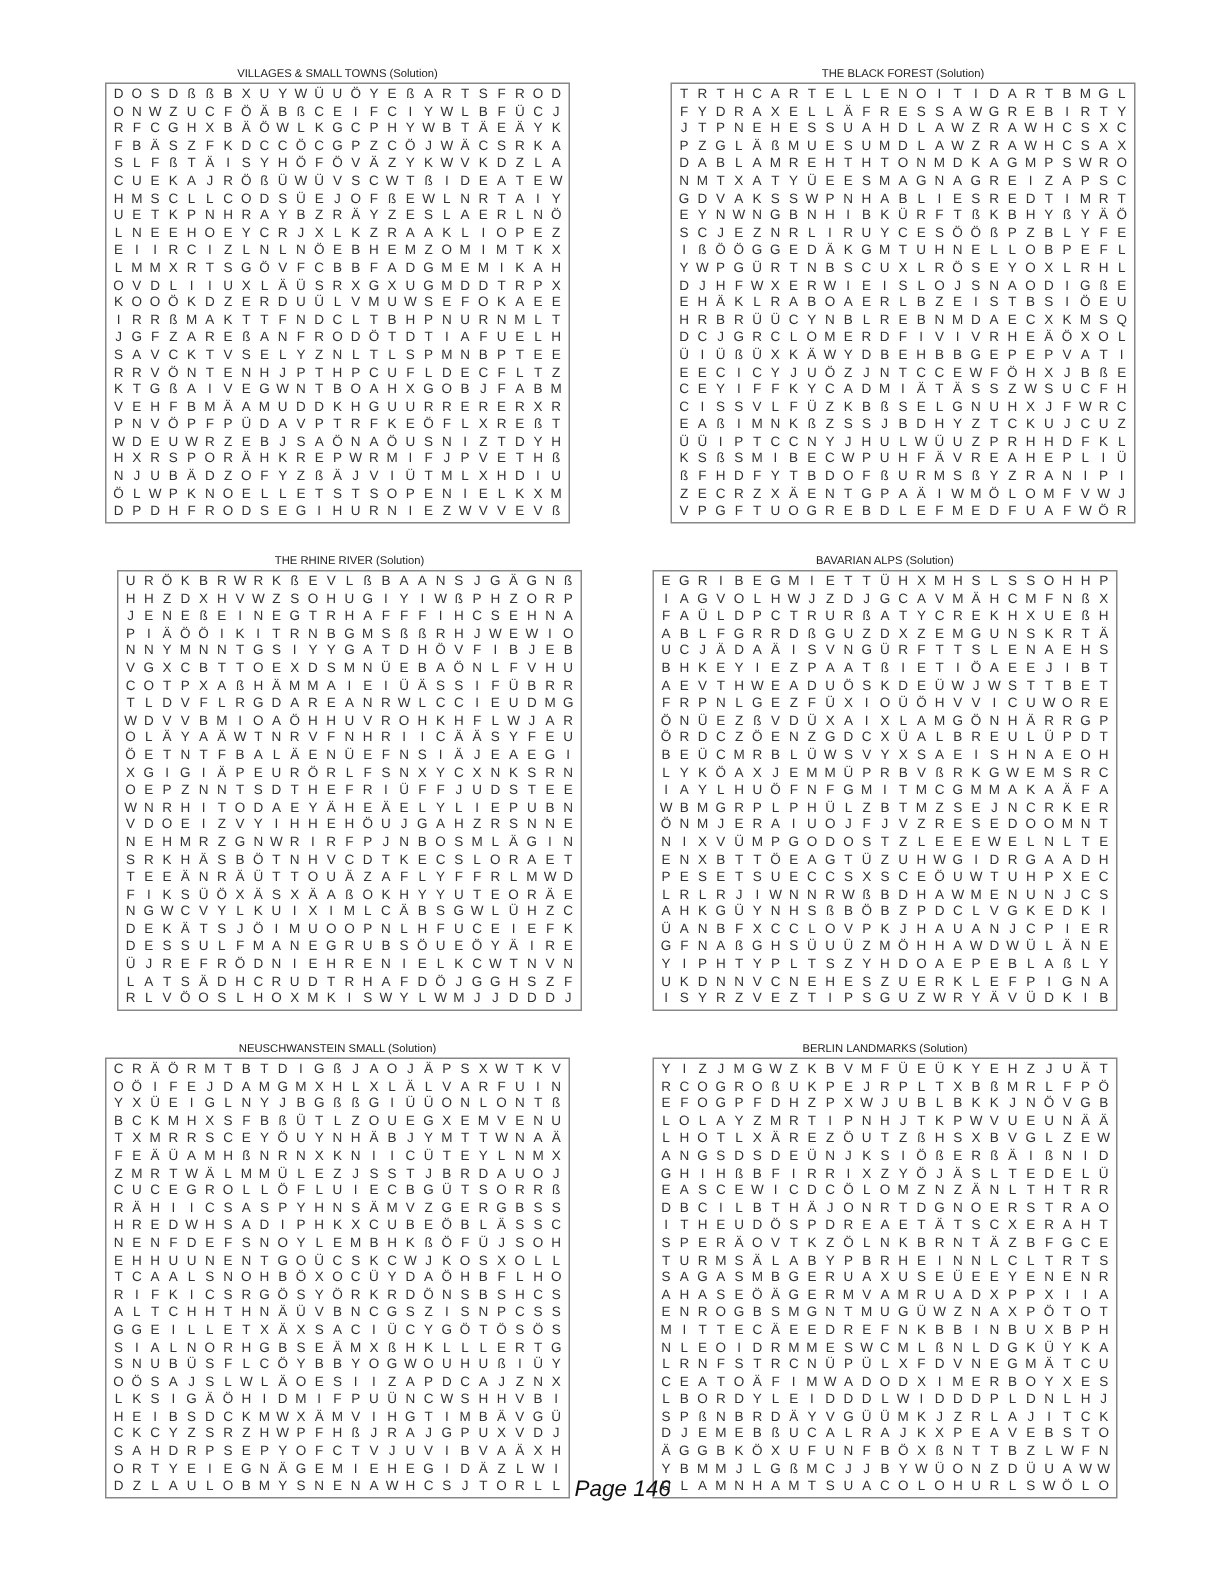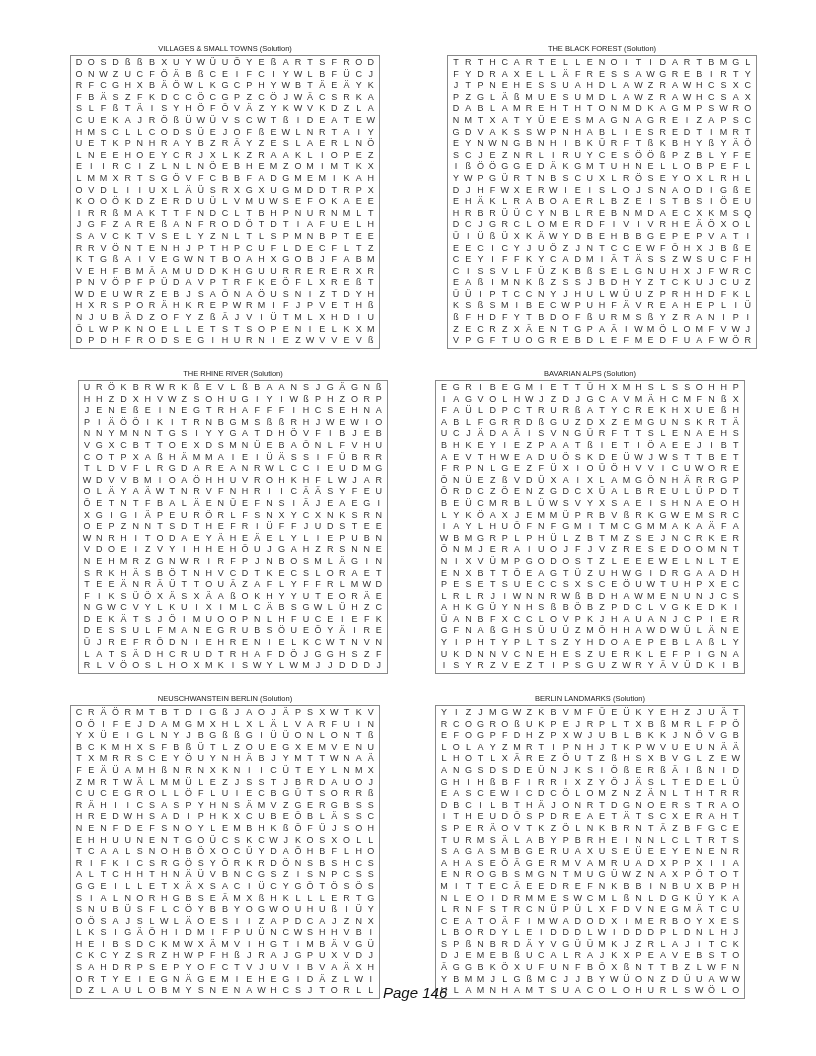--- a/index.html
+++ b/index.html
@@ -2734,21 +2734,21 @@
         <span class="cell">V</span>
         <span class="cell">Ü</span>
         <span class="cell">D</span>
         <span class="cell">K</span>
         <span class="cell">I</span>
         <span class="cell">B</span>
       </div>
     </div>
 </div>
 <div class="puzzle" id="pz4">
-  <div class="ptitle">NEUSCHWANSTEIN BERLIN (Solution)</div>
+  <div class="ptitle">NEUSCHWANSTEIN SMALL (Solution)</div>
   <div class="grid">
       <div class="row">
         <span class="cell">C</span>
         <span class="cell">R</span>
         <span class="cell">Ä</span>
         <span class="cell">Ö</span>
         <span class="cell">R</span>
         <span class="cell">M</span>
         <span class="cell">T</span>
         <span class="cell">B</span>

